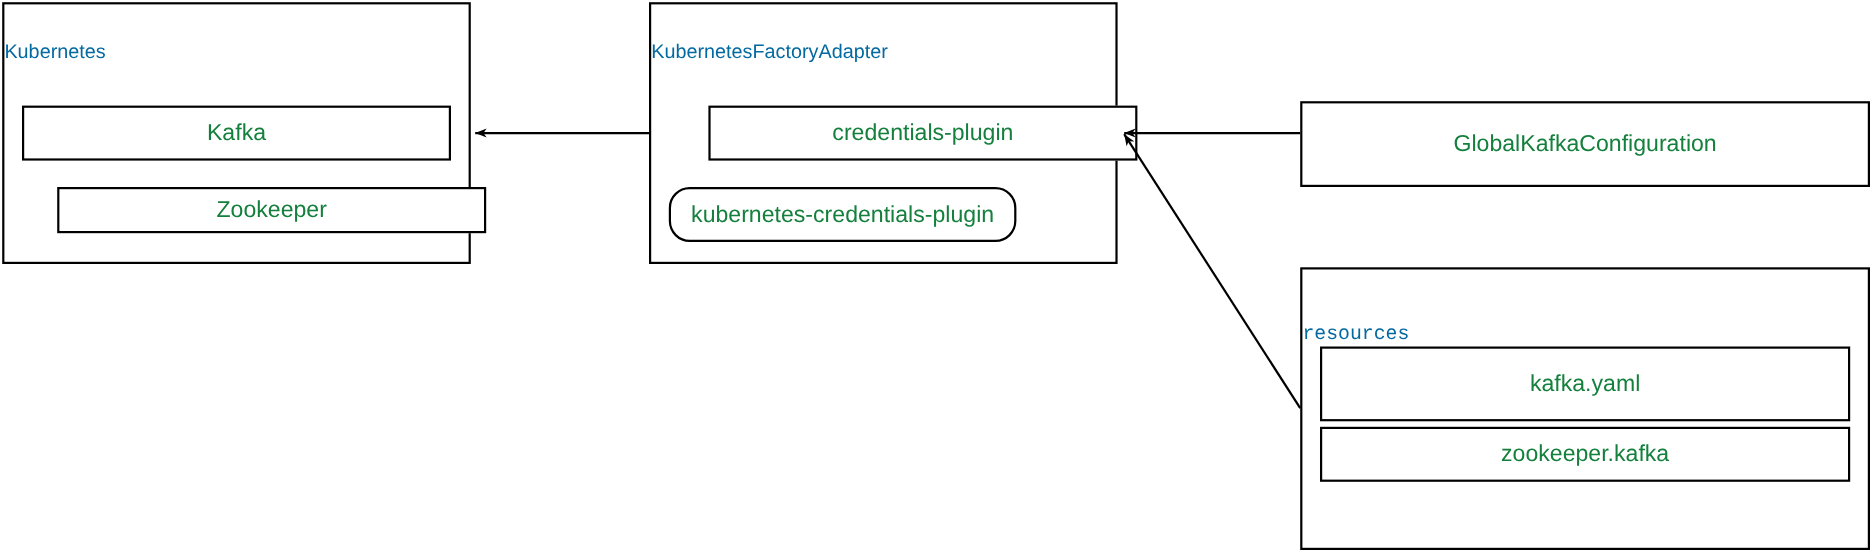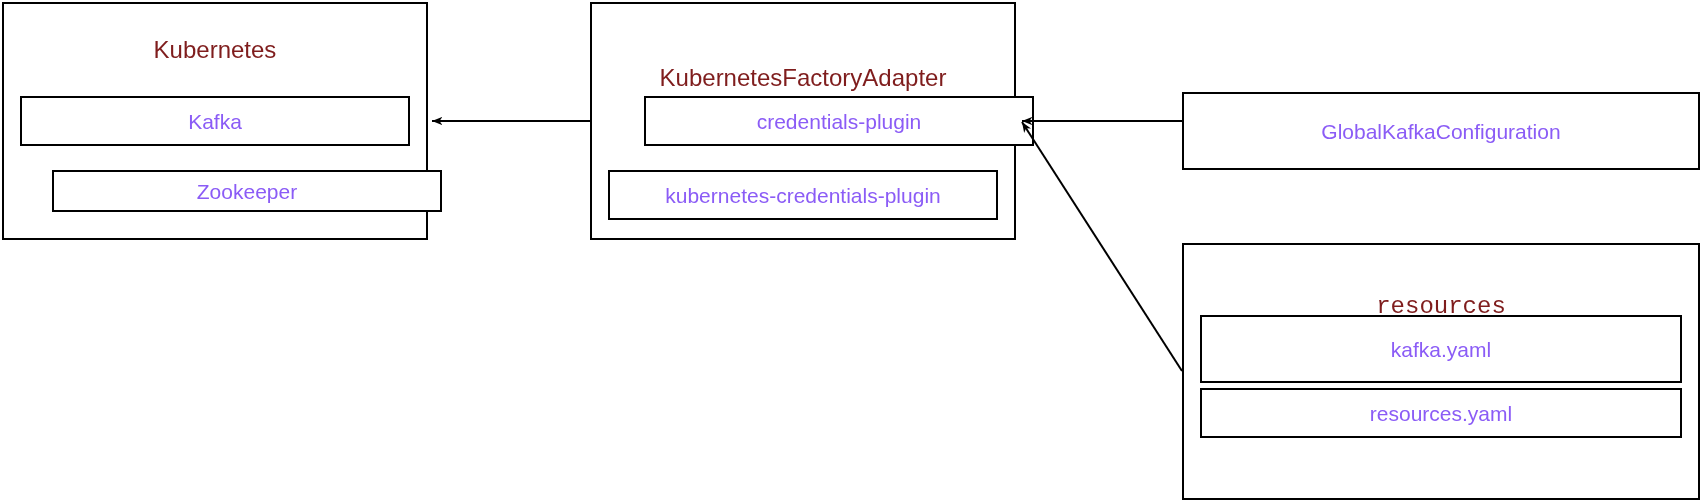--- a/index.html
+++ b/index.html
@@ -18,35 +18,35 @@
   .box {
     position: absolute;
     box-sizing: border-box;
     border: 2px solid #000000;
     background: #ffffff;
   }
   .group-title {
     position: absolute;
     left: 0;
     right: 0;
-    text-align: center;
-    font-size: 24px;
-    color: #7f1d1d;
+    text-align: left;
+    font-size: 18px;
+    color: #0369a1;
     line-height: 1;
     white-space: nowrap;
   }
   .leaf-label {
     position: absolute;
     left: 0;
     right: 0;
     top: 50%;
     transform: translateY(-50%);
     text-align: center;
     font-size: 21px;
-    color: #8b5cf6;
+    color: #15803d;
     line-height: 1;
     white-space: nowrap;
   }
   #edges {
     position: absolute;
     left: 0;
     top: 0;
     width: 1702px;
     height: 502px;
     pointer-events: none;
@@ -61,41 +61,41 @@
     <div class="group-title" id="g-kubernetes-title" style="top: 34px;">Kubernetes</div>
   </div>
   <div class="box" id="n-kafka" style="left: 20px; top: 96px; width: 390px; height: 50px;">
     <div class="leaf-label">Kafka</div>
   </div>
   <div class="box" id="n-zookeeper" style="left: 20px; top: 170px; width: 390px; height: 42px; margin-left: 32px;">
     <div class="leaf-label">Zookeeper</div>
   </div>
 
   <div class="box" id="g-adapter" style="left: 590px; top: 2px; width: 426px; height: 238px;">
-    <div class="group-title" id="g-adapter-title" style="top: 34px; margin-top: 28px;">KubernetesFactoryAdapter</div>
+    <div class="group-title" id="g-adapter-title" style="top: 34px;">KubernetesFactoryAdapter</div>
   </div>
   <div class="box" id="n-credentials-plugin" style="left: 608px; top: 96px; width: 390px; height: 50px; margin-left: 36px;">
     <div class="leaf-label">credentials-plugin</div>
   </div>
-  <div class="box" id="n-kubernetes-credentials-plugin" style="left: 608px; top: 170px; width: 390px; height: 50px;">
+  <div class="box" id="n-kubernetes-credentials-plugin" style="left: 608px; top: 170px; width: 316px; height: 50px; border-radius: 19px;">
     <div class="leaf-label">kubernetes-credentials-plugin</div>
   </div>
 
   <div class="box" id="n-global-kafka-configuration" style="left: 1182px; top: 92px; width: 518px; height: 78px;">
     <div class="leaf-label">GlobalKafkaConfiguration</div>
   </div>
 
   <div class="box" id="g-resources" style="left: 1182px; top: 243px; width: 518px; height: 257px;">
     <div class="group-title" id="g-resources-title" style="top: 50px; font-family: Liberation Mono, monospace;">resources</div>
   </div>
   <div class="box" id="n-kafka-yaml" style="left: 1200px; top: 315px; width: 482px; height: 68px;">
     <div class="leaf-label">kafka.yaml</div>
   </div>
   <div class="box" id="n-zookeeper-yaml" style="left: 1200px; top: 388px; width: 482px; height: 50px;">
-    <div class="leaf-label">resources.yaml</div>
+    <div class="leaf-label">zookeeper.kafka</div>
   </div>
 
   <svg id="edges" viewBox="0 0 1702 502" xmlns="http://www.w3.org/2000/svg">
     <defs>
       <marker id="arrowhead" markerWidth="11" markerHeight="9" refX="10.4" refY="4.5" orient="auto" markerUnits="userSpaceOnUse">
         <path d="M 10.4 4.5 L 0 0.4 L 2.9 4.5 L 0 8.6 Z" fill="#000000"></path>
       </marker>
     </defs>
     <g id="edge-paths" stroke="#000000" stroke-width="2" fill="none">
         <polyline points="590,121 432,121" marker-end="url(#arrowhead)"></polyline>

